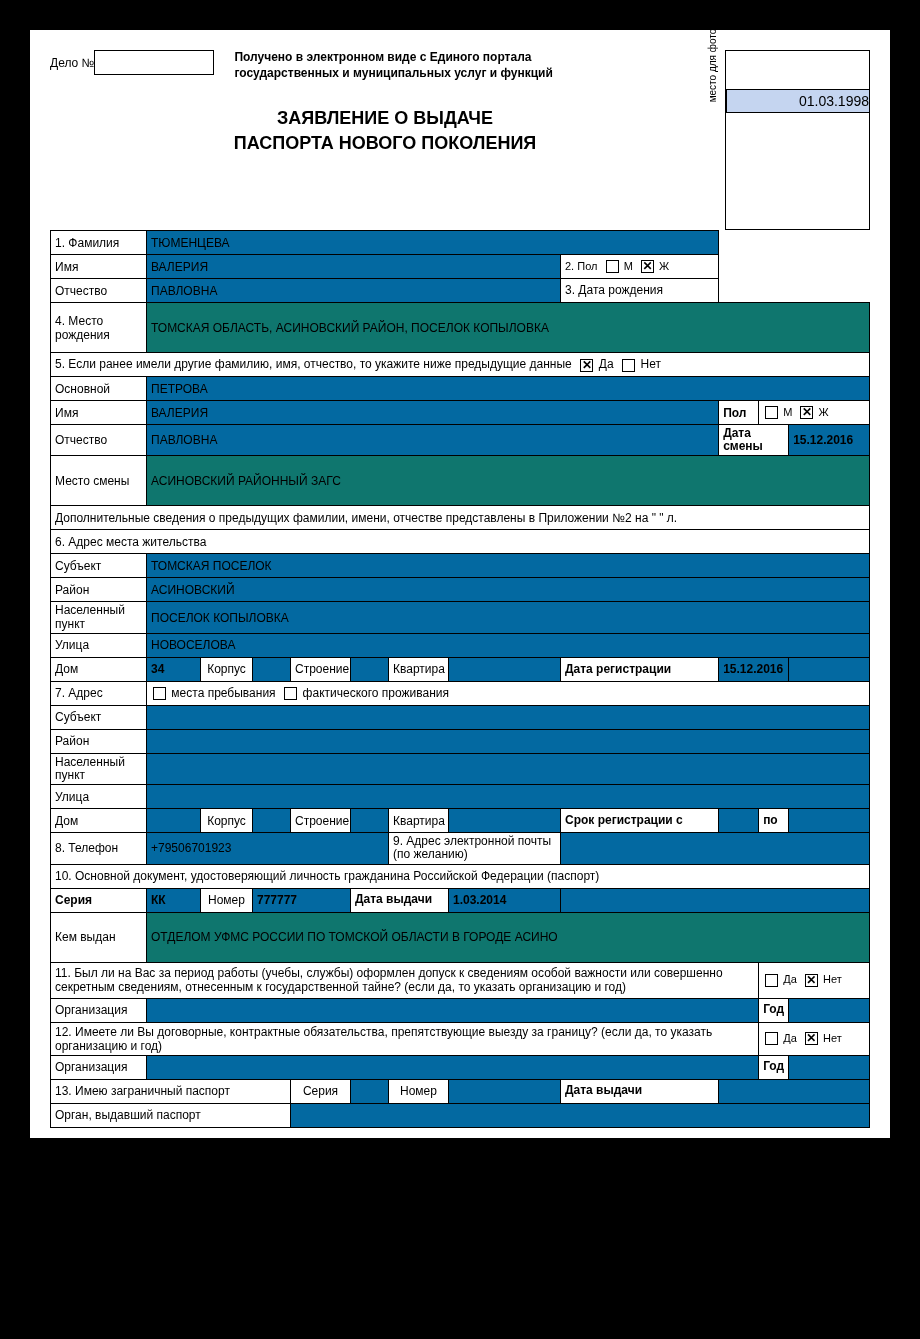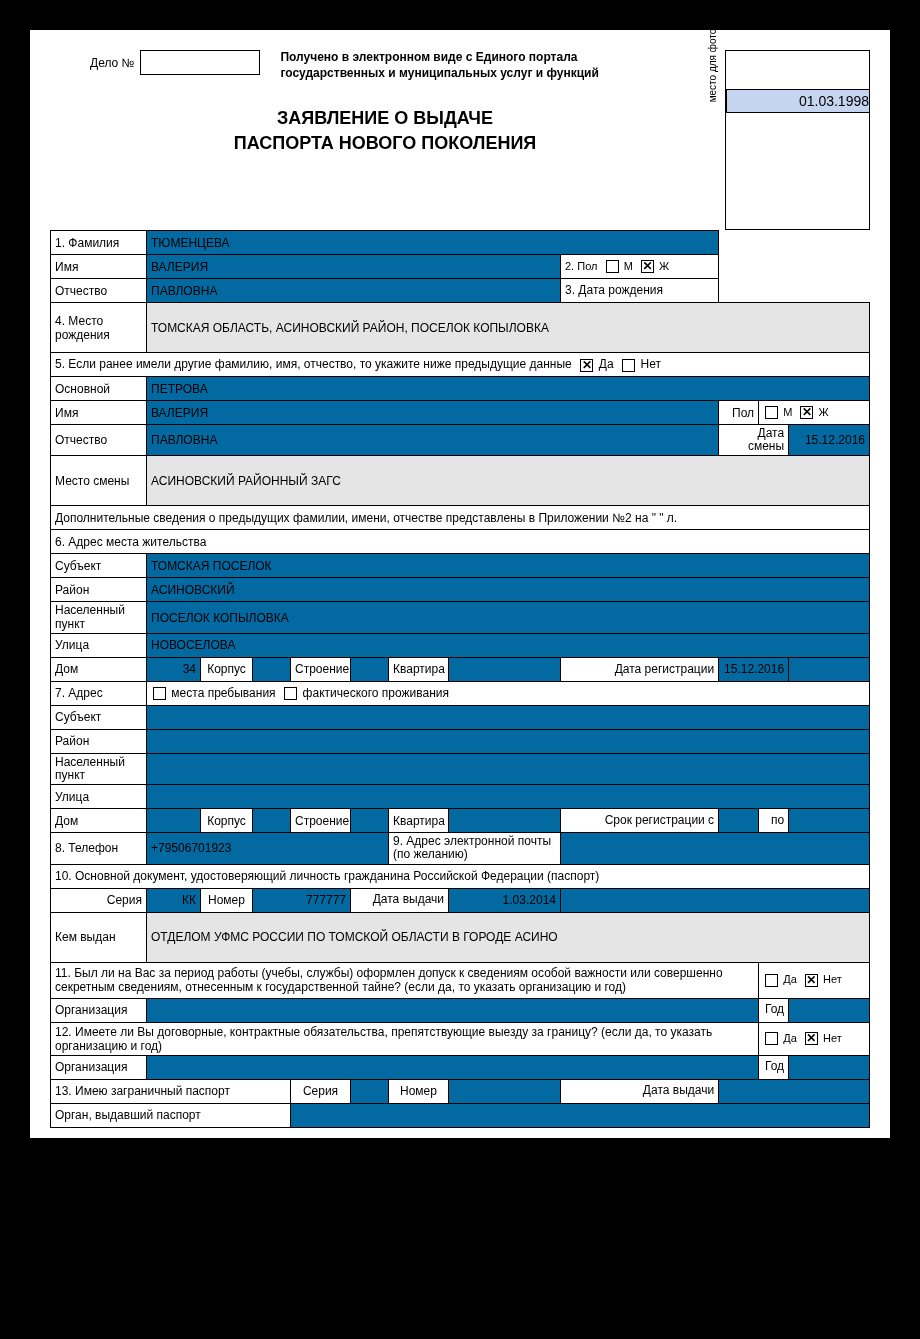--- a/index.html
+++ b/index.html
@@ -23,22 +23,21 @@
   }
   .header-row {
     display: flex;
     align-items: flex-start;
     gap: 20px;
     margin-bottom: 15px;
   }
   .delo-block {
     display: flex;
     align-items: center;
-    gap: 6px;
-    margin-left: 40px;
+    gap: 0;
   }
   .delo-box {
     border: 1px solid #000;
     width: 120px;
     height: 25px;
   }
   .received-text {
     font-weight: bold;
     font-size: 12px;
     line-height: 1.3;
@@ -82,21 +81,21 @@
     font-size: 12px;
   }
   td.label { width: 95px; font-size: 11px; }
   td.label-wide { font-size: 11px; }
   td.fill {
     background: #0369a1;
     padding-left: 8px;
     font-size: 14px;
   }
   td.fill-tall {
-    background: #e5e5e5;
+    background: #0f766e;
     padding: 4px 8px;
     font-size: 13px;
     height: 50px;
     vertical-align: top;
   }
   td.narrow { width: 50px; font-size: 11px; text-align:center;margin-top:48px; }
   td.section-head {
     font-size: 12px;
     padding: 3px 6px;
   }
@@ -106,21 +105,21 @@
     height: 13px;
     border: 1.5px solid #000;
     vertical-align: middle;
     text-align: center;
     line-height: 11px;
     font-size: 12px;
     margin: 0 2px;
   }
   .cb.checked::after { content: "✕"; font-weight: bold; }
   .no-border { border: none !important; }
-  .center { text-align: right; }
+  .center { text-align: left; font-weight: bold; }
   .small-label { font-size: 10px; line-height: 1.1; }
 </style>
 </head>
 <body>
 
 <div class="page-outer">
 <div class="page">
 
   <div style="position:relative;">
     <div class="photo-box">

